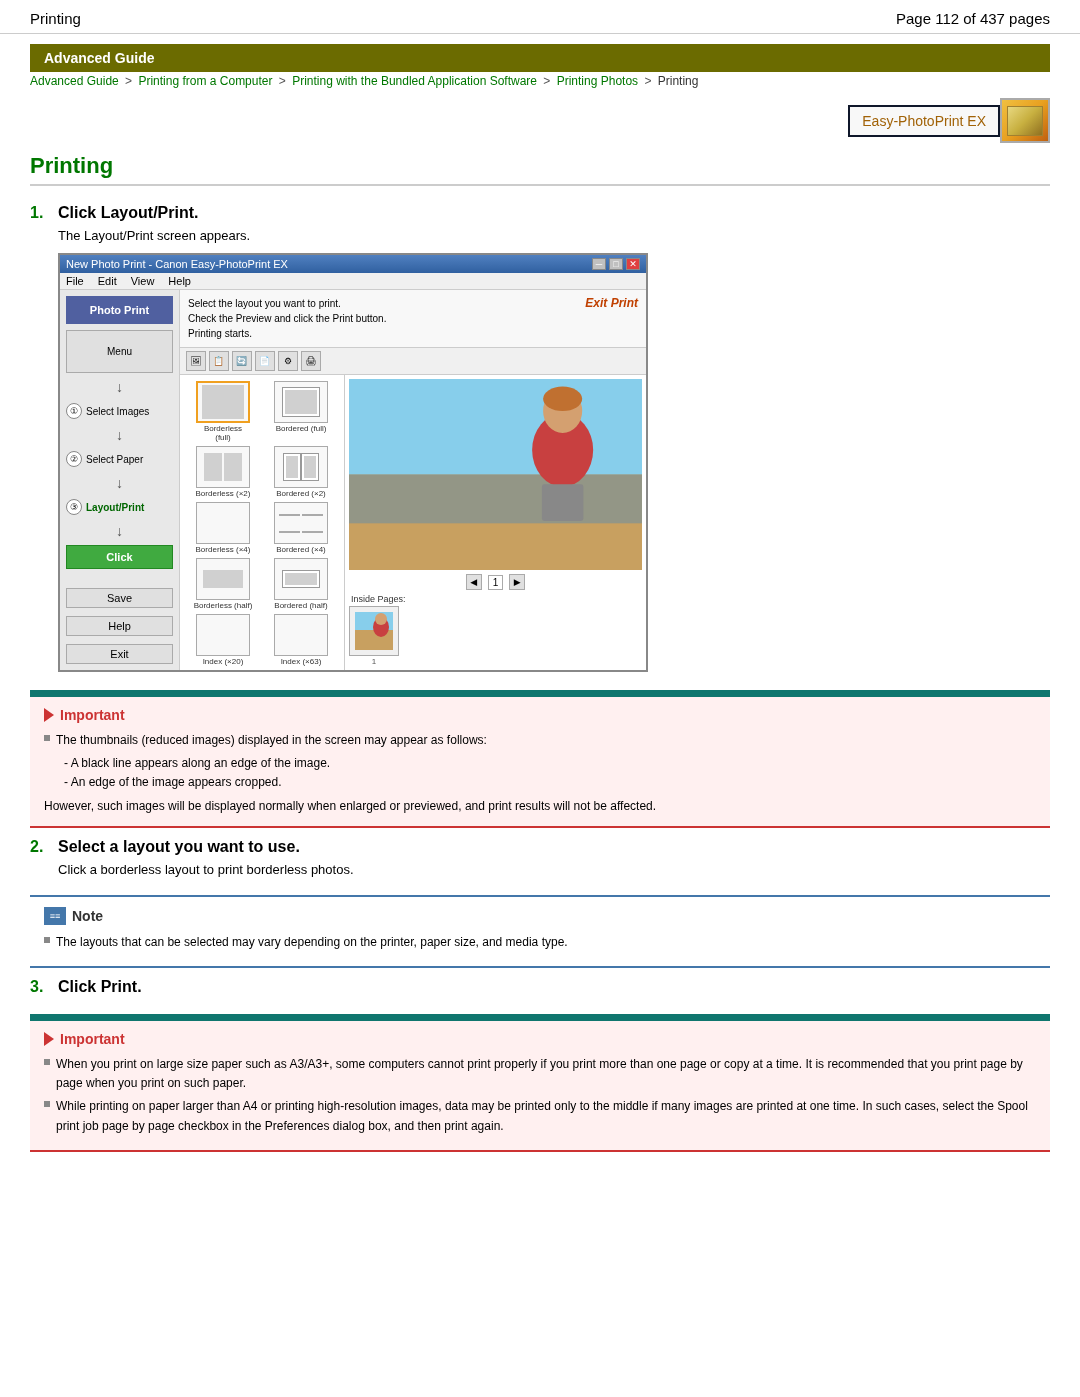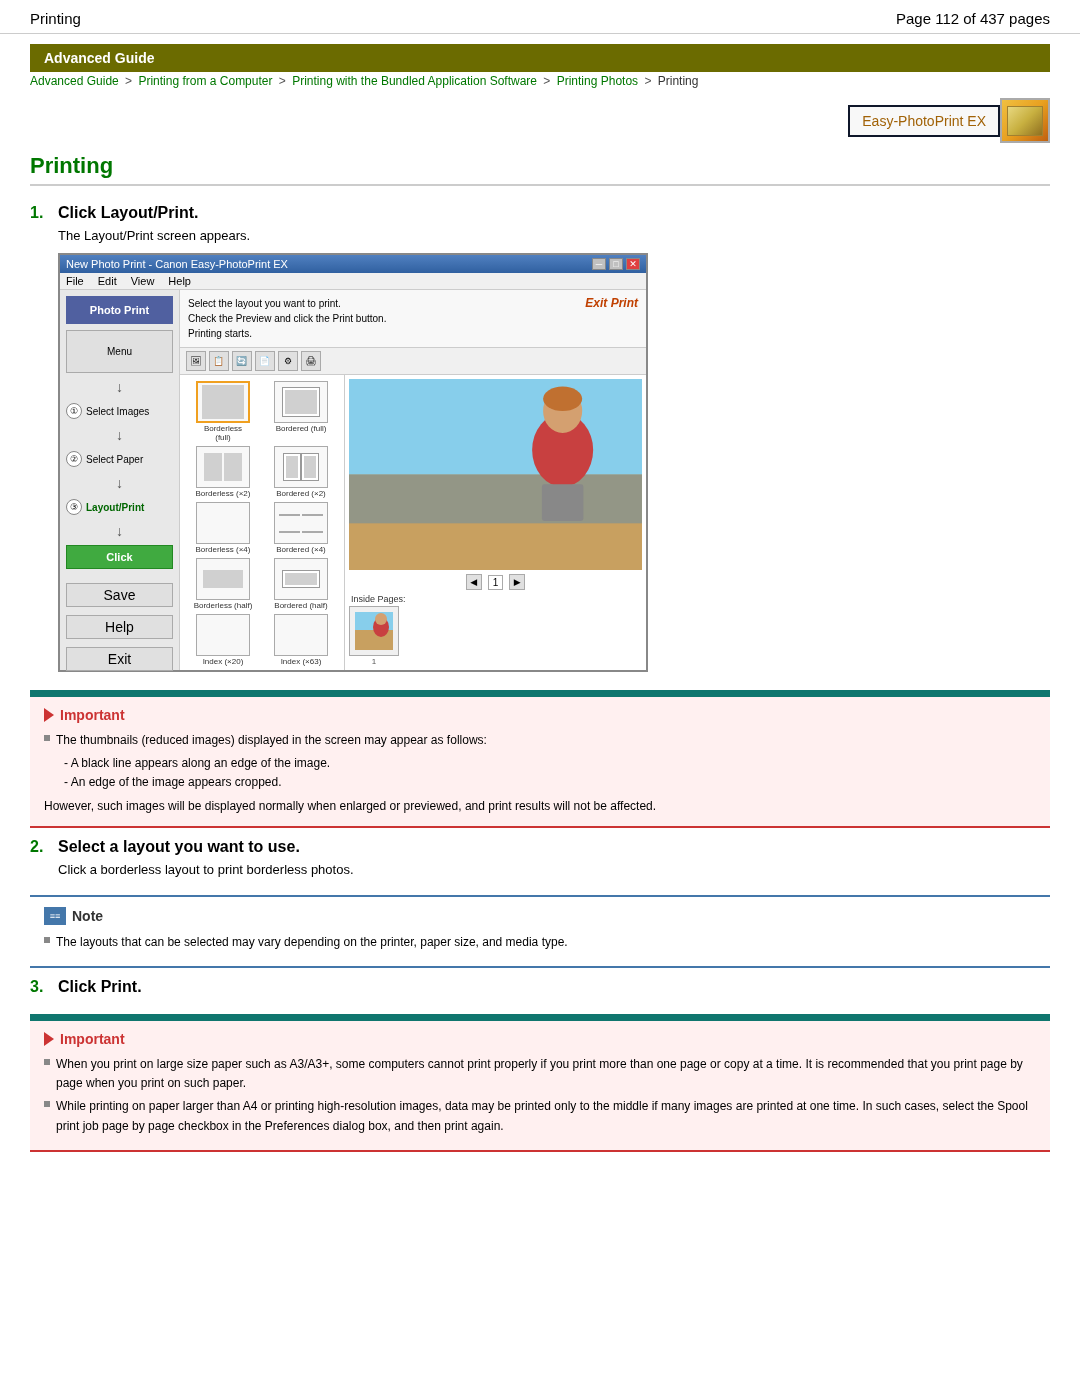--- a/index.html
+++ b/index.html
@@ -214,21 +214,21 @@
       padding: 5px 2px;
       font-size: 11px;
       font-weight: bold;
       cursor: pointer;
     }
     .sidebar-save-btn, .sidebar-help-btn, .sidebar-exit-btn {
       background: #e0e0e0;
       border: 1px solid #aaa;
       text-align: center;
       padding: 3px 2px;
-      font-size: 14px;
+      font-size: 11px;
       cursor: pointer;
       margin-top: 2px;
     }
     .app-main {
       flex: 1;
       display: flex;
       flex-direction: column;
     }
     .app-main-top {
       padding: 6px 8px;

